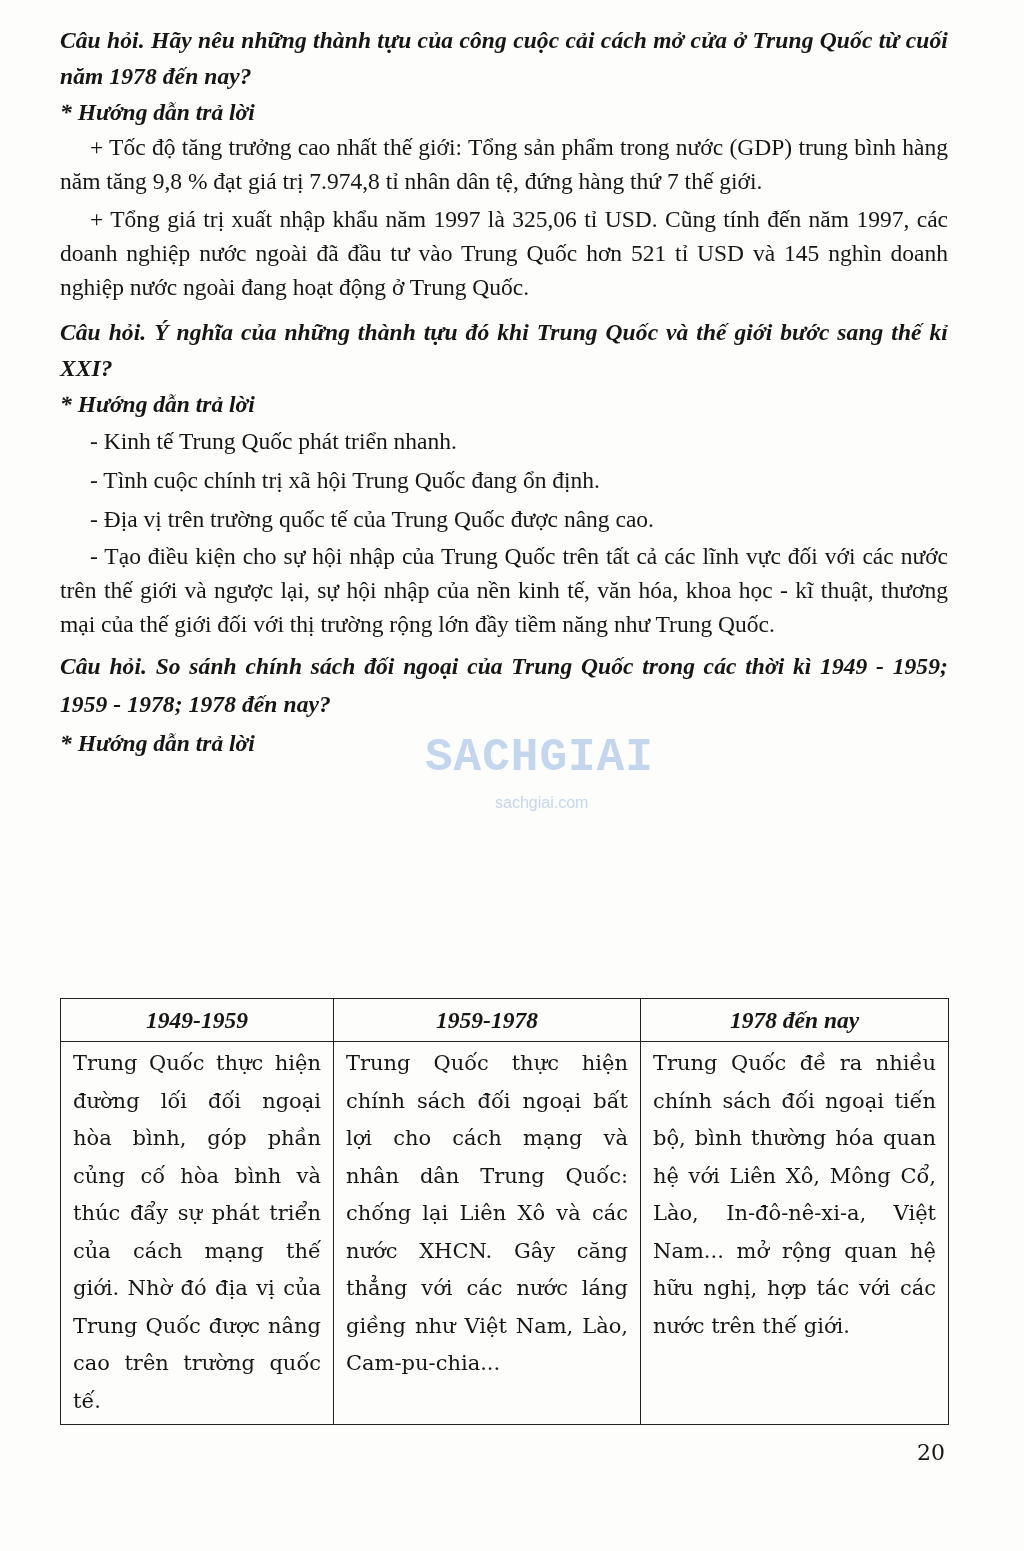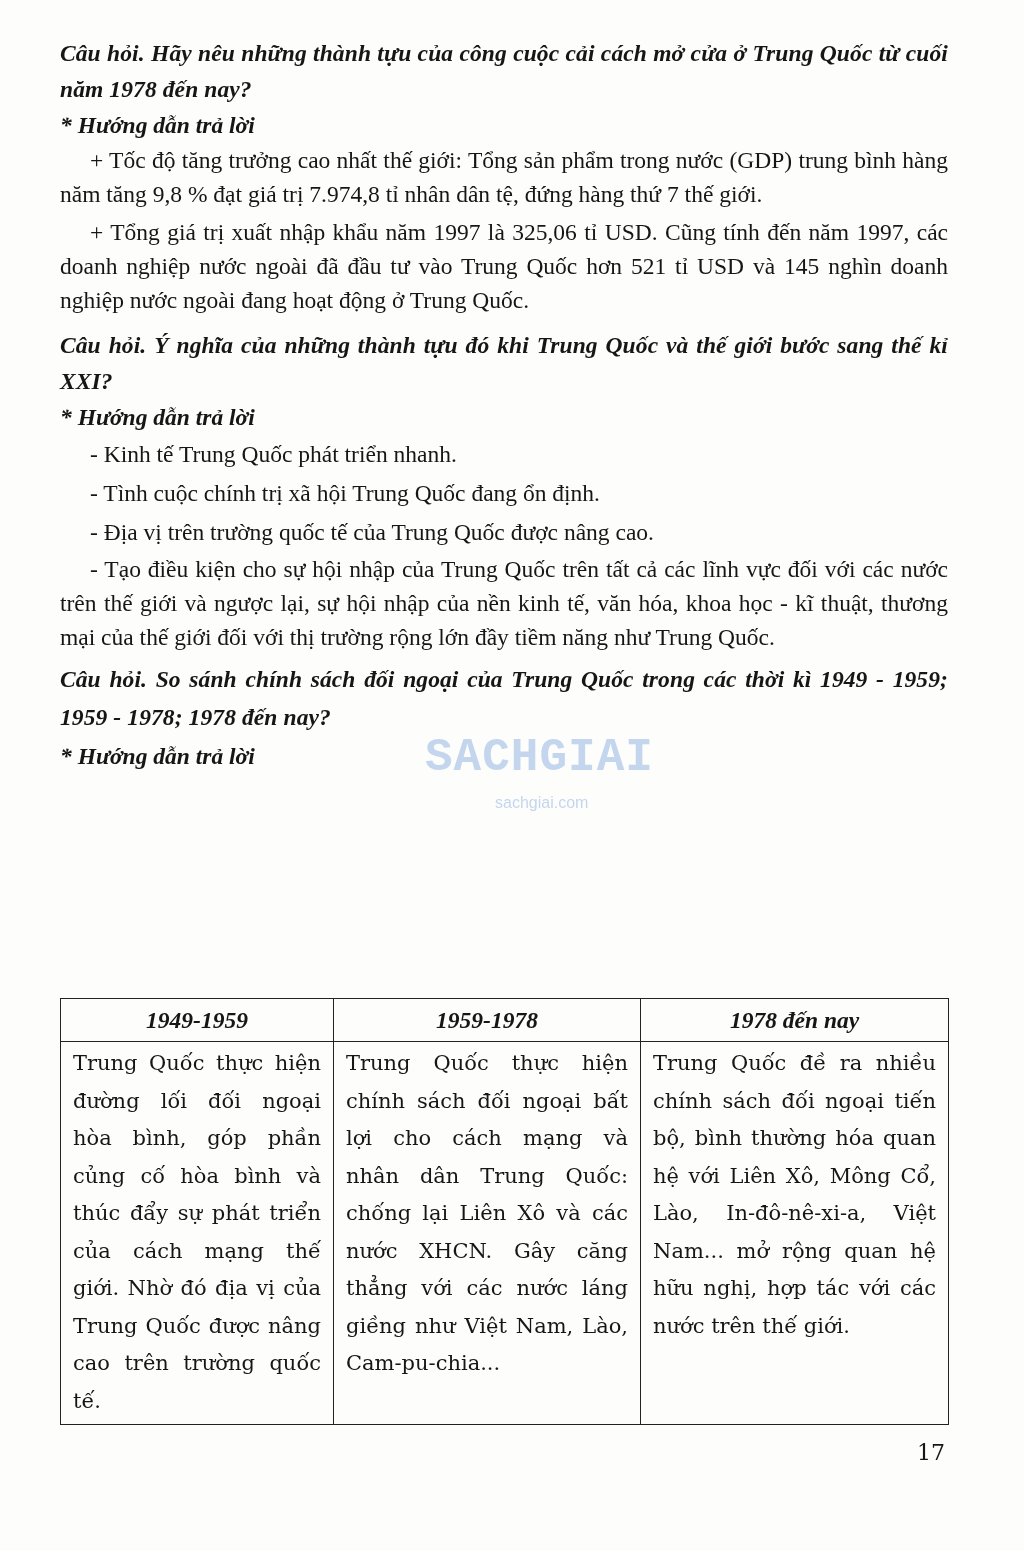--- a/index.html
+++ b/index.html
@@ -4,21 +4,21 @@
 <style>
   html, body { margin: 0; padding: 0; }
   body {
     width: 1024px; height: 1551px;
     background: #fdfdfb;
     color: #161616;
     position: relative;
     overflow: hidden;
     font-family: "Liberation Serif", "DejaVu Serif", serif;
   }
-  .page { position: absolute; left: 60px; top: 22px; width: 888px; margin-top: 13px; }
+  .page { position: absolute; left: 60px; top: 22px; width: 888px; }
   .q {
     font-family: "Liberation Serif", serif;
     font-style: italic; font-weight: bold;
     font-size: 23.5px; line-height: 36px;
     margin: 0; text-align: justify; letter-spacing: 0.1px;
   }
   .guide {
     font-style: italic; font-weight: bold;
     font-size: 23.5px; line-height: 36px; margin: 0;
   }
@@ -113,13 +113,13 @@
   </thead>
   <tbody>
     <tr>
       <td>Trung Quốc thực hiện đường lối đối ngoại hòa bình, góp phần củng cố hòa bình và thúc đẩy sự phát triển của cách mạng thế giới. Nhờ đó địa vị của Trung Quốc được nâng cao trên trường quốc tế.</td>
       <td>Trung Quốc thực hiện chính sách đối ngoại bất lợi cho cách mạng và nhân dân Trung Quốc: chống lại Liên Xô và các nước XHCN. Gây căng thẳng với các nước láng giềng như Việt Nam, Lào, Cam-pu-chia...</td>
       <td>Trung Quốc đề ra nhiều chính sách đối ngoại tiến bộ, bình thường hóa quan hệ với Liên Xô, Mông Cổ, Lào, In-đô-nê-xi-a, Việt Nam... mở rộng quan hệ hữu nghị, hợp tác với các nước trên thế giới.</td>
     </tr>
   </tbody>
 </table>
 
-<div class="pagenum">17</div>
+<div class="pagenum">20</div>
 
 </body></html>

